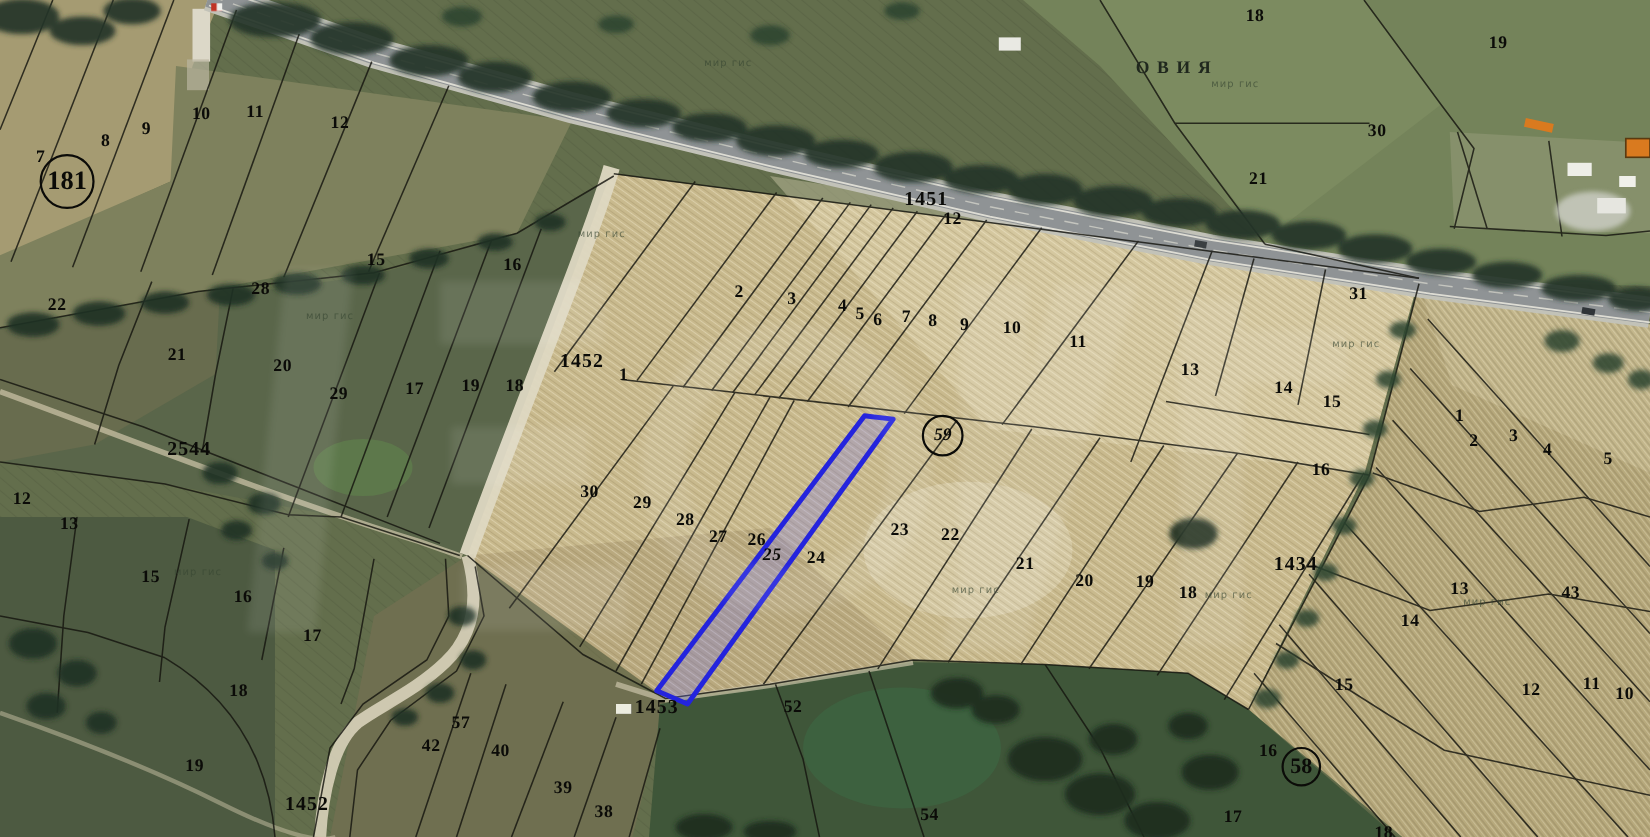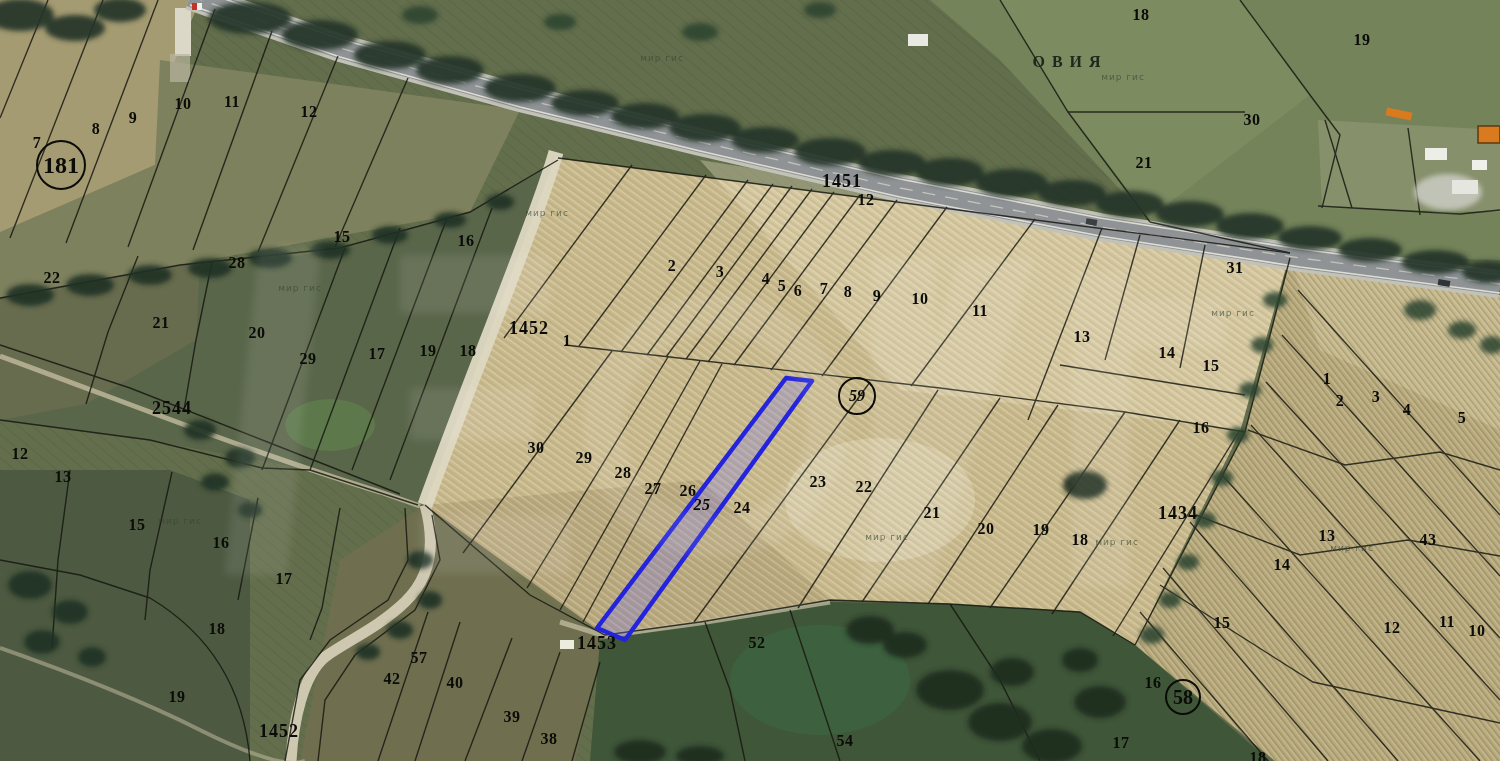--- a/index.html
+++ b/index.html
@@ -382,21 +382,21 @@
       <span class="plabel" style="left: 1392px; top: 628px;">12</span>
       <span class="plabel" style="left: 1447px; top: 622px;">11</span>
       <span class="plabel" style="left: 1477px; top: 631px;">10</span>
       <span class="plabel" style="left: 1153px; top: 683px;">16</span>
       <span class="plabel" style="left: 1121px; top: 743px;">17</span>
       <span class="plabel" style="left: 1258px; top: 758px;">18</span>
       <span class="plabel" style="left: 1141px; top: 15px;">18</span>
       <span class="plabel" style="left: 1362px; top: 40px;">19</span>
       <span class="plabel" style="left: 1252px; top: 120px;">30</span>
       <span class="plabel" style="left: 1144px; top: 163px;">21</span>
-      <span class="plabel" style="left: 757px; top: 643px;">52</span>
+      <span class="plabel" style="left: 721px; top: 643px;">52</span>
       <span class="plabel" style="left: 845px; top: 694px; margin-top: 47px;">54</span>
       <span class="rlabel" style="left: 842px; top: 181px;">1451</span>
       <span class="rlabel" style="left: 529px; top: 328px;">1452</span>
       <span class="rlabel" style="left: 279px; top: 731px;">1452</span>
       <span class="rlabel" style="left: 597px; top: 643px;">1453</span>
       <span class="rlabel" style="left: 172px; top: 408px;">2544</span>
       <span class="rlabel" style="left: 1178px; top: 513px;">1434</span>
       <span class="wm" style="left: 300px; top: 288px;">мир гис</span>
       <span class="wm" style="left: 547px; top: 213px;">мир гис</span>
       <span class="wm" style="left: 662px; top: 58px;">мир гис</span>

